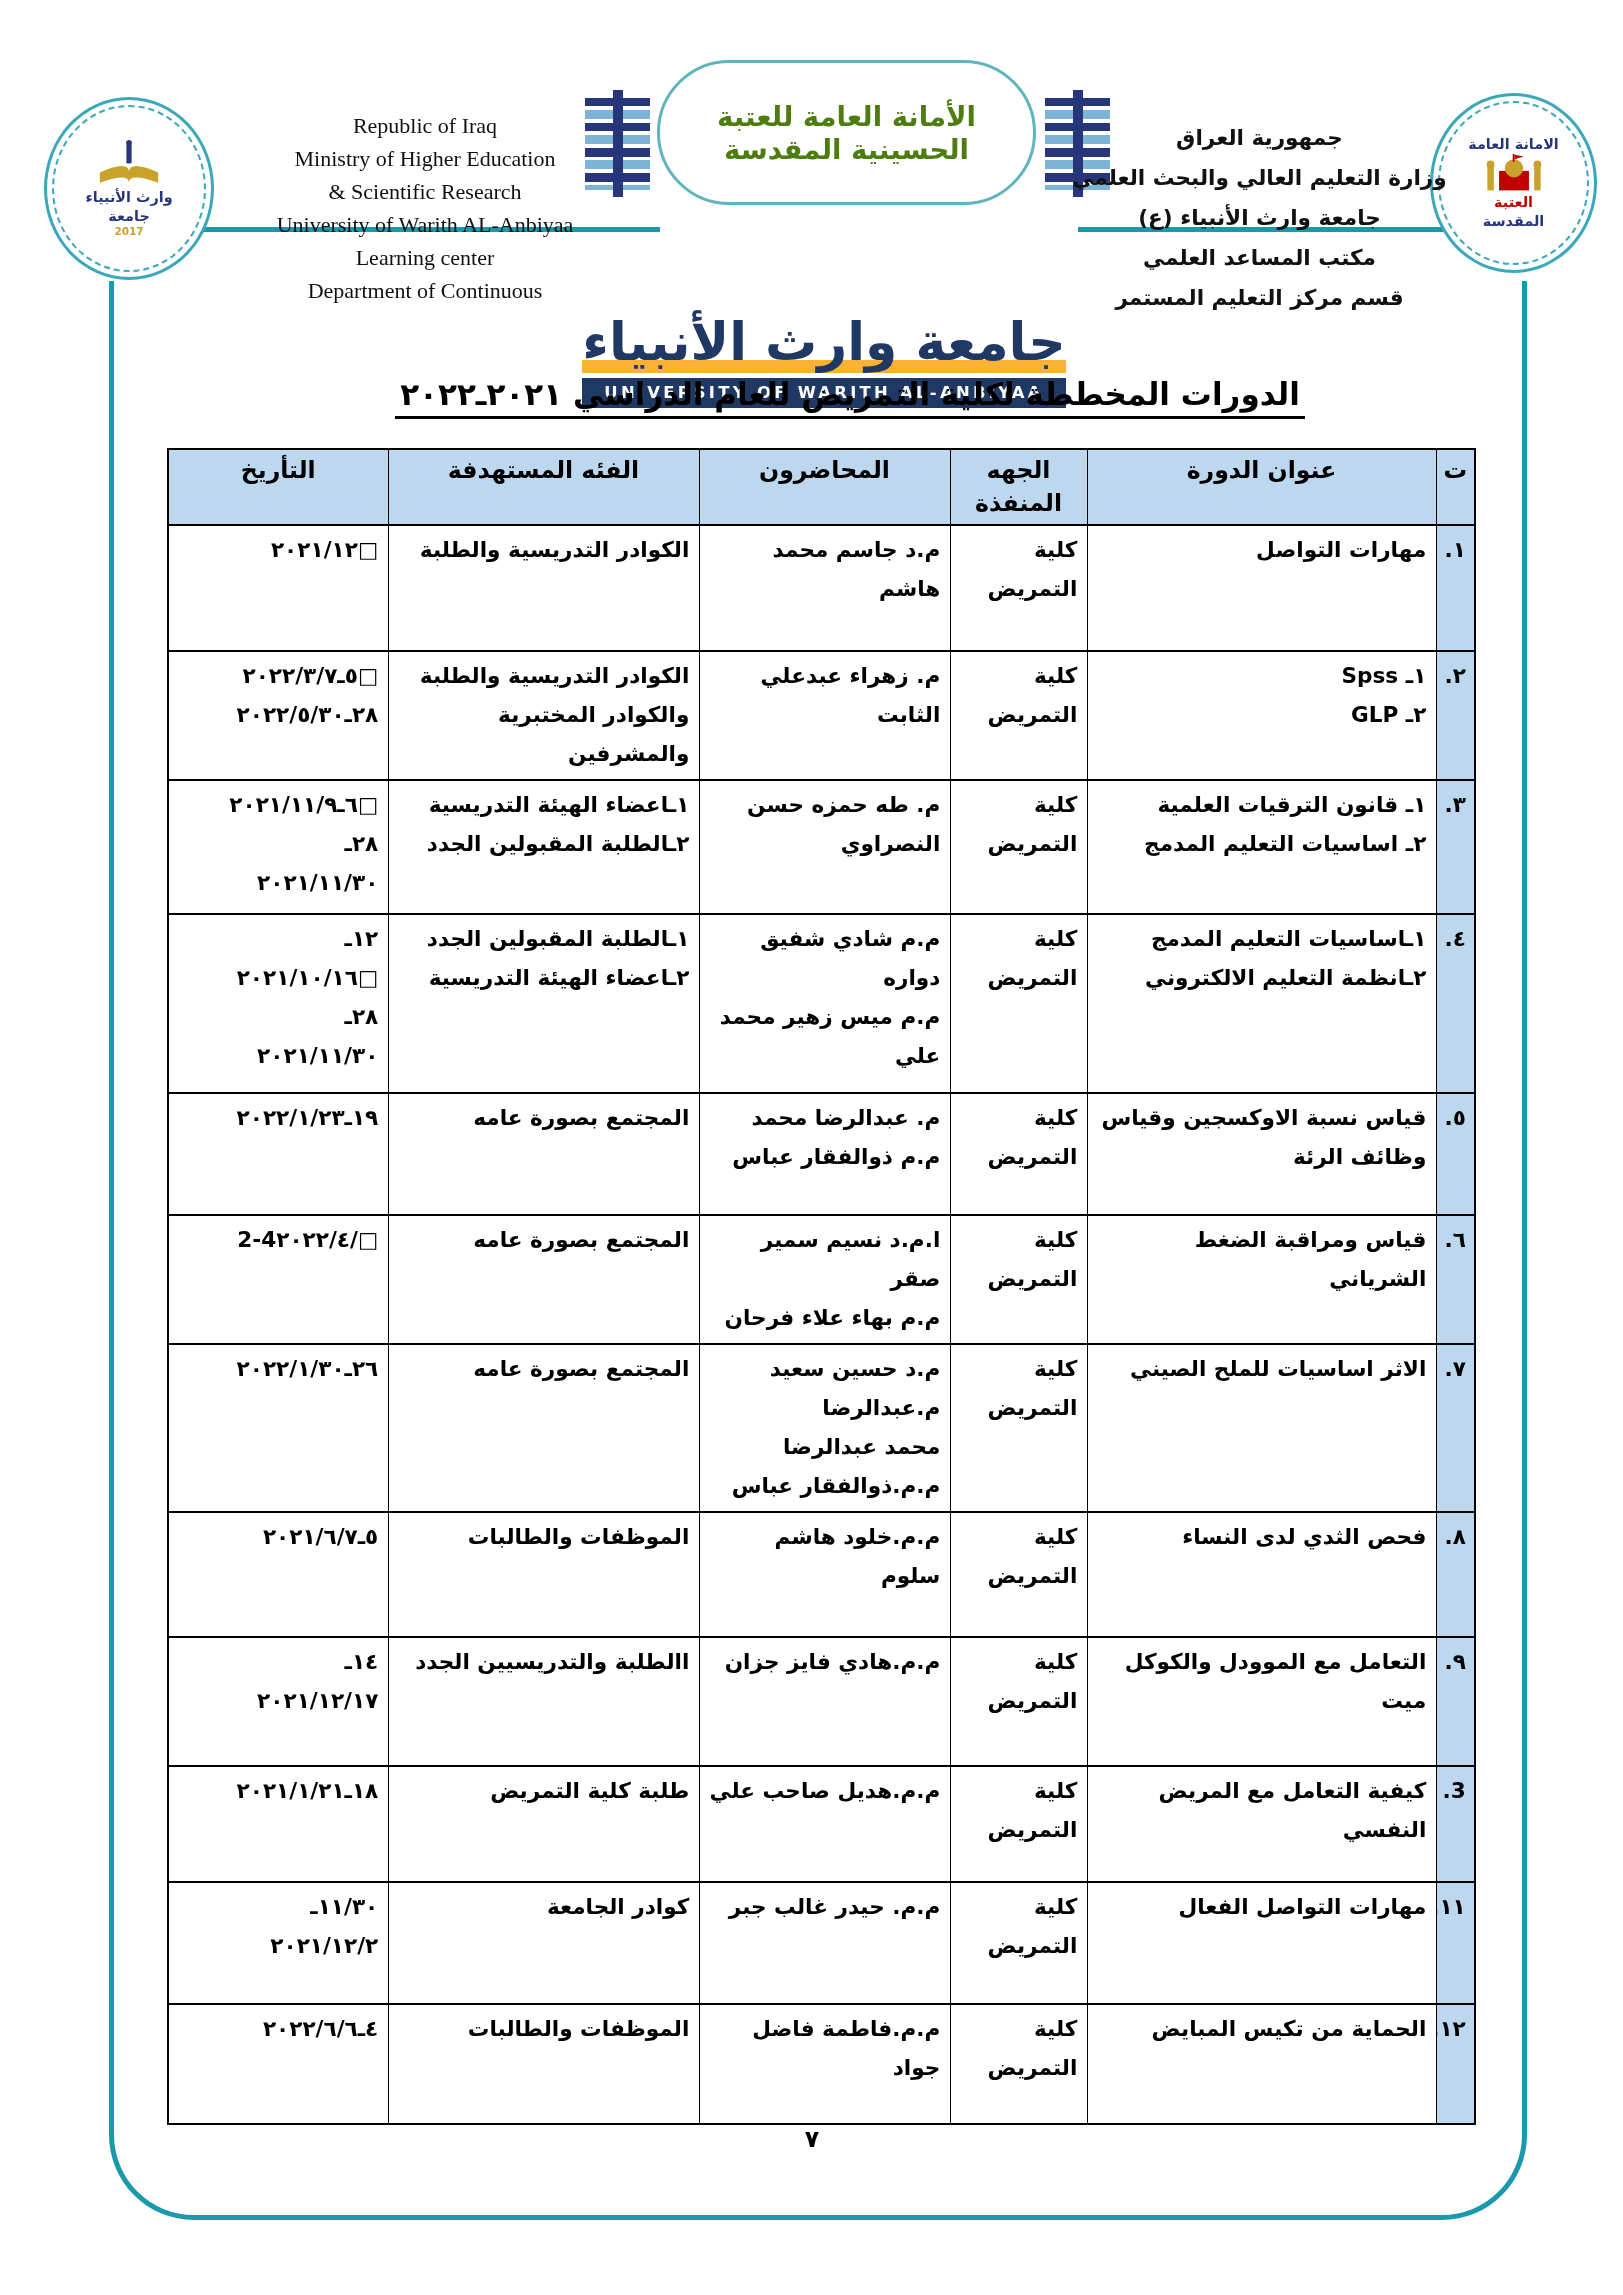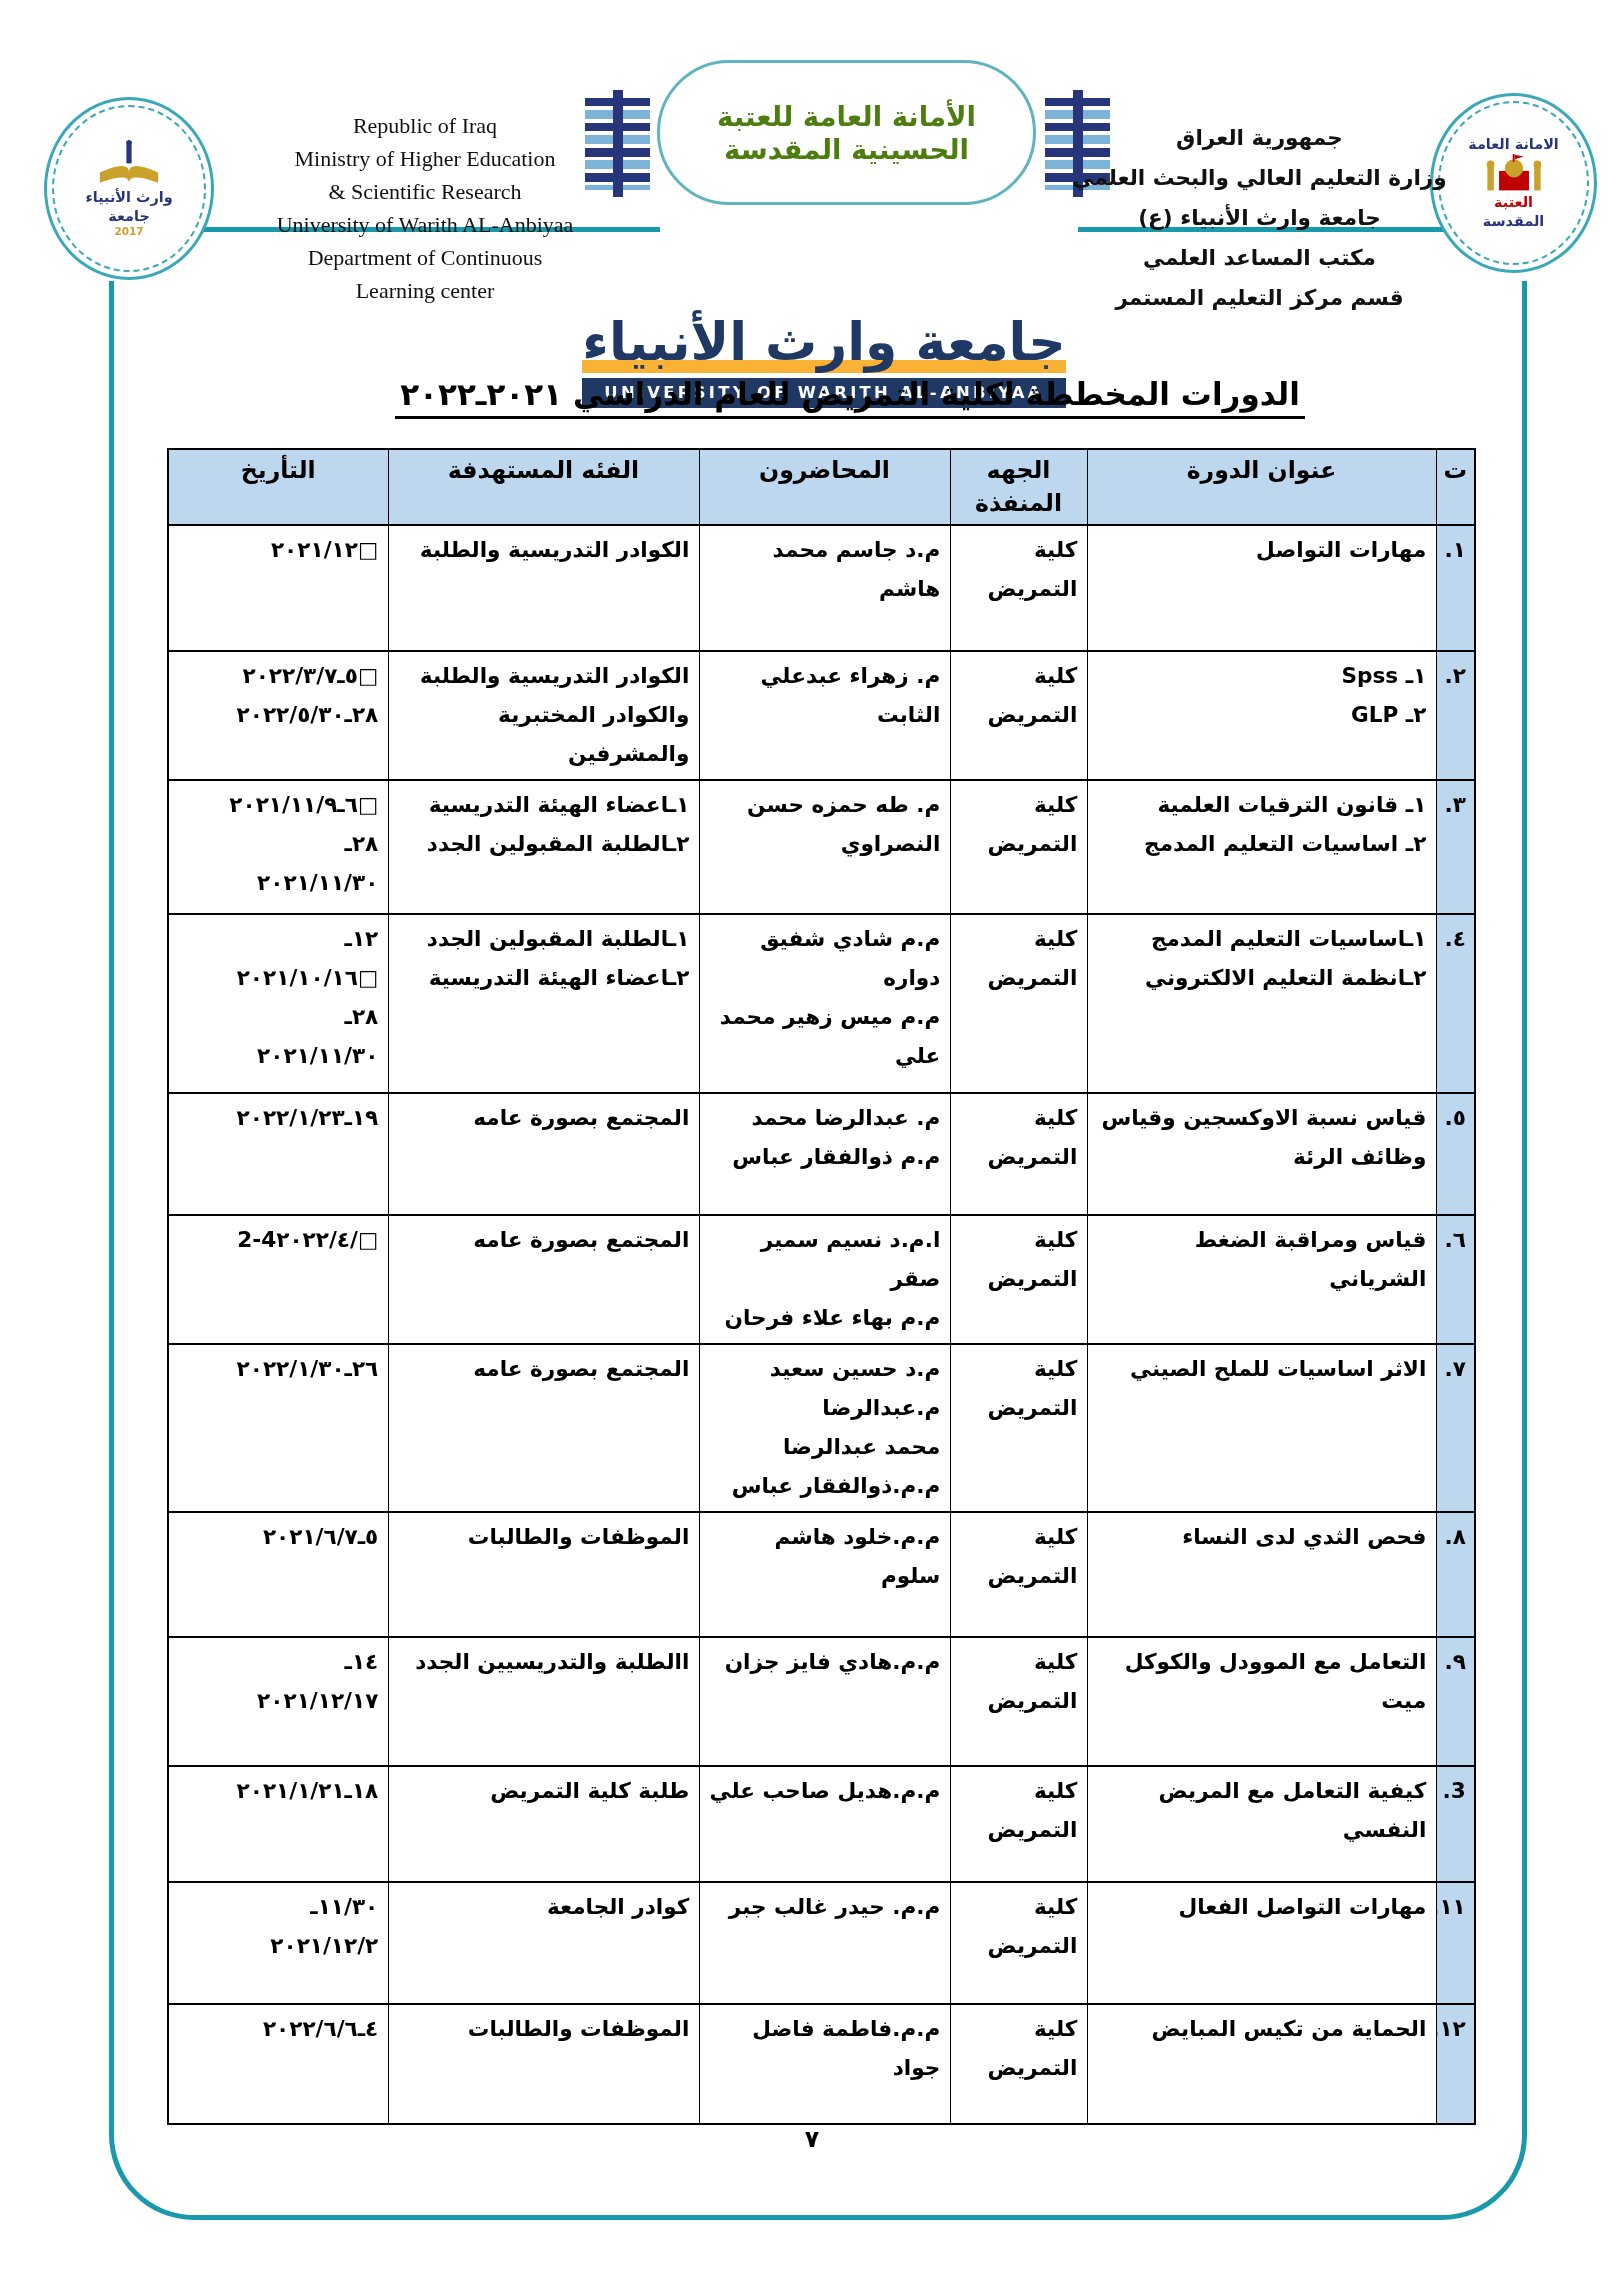--- a/index.html
+++ b/index.html
@@ -102,22 +102,22 @@
     </svg>
     <div class="s-txt red">العتبة</div>
     <div class="s-txt">المقدسة</div>
   </div>
 
   <div class="en-block">
     <div>Republic of Iraq</div>
     <div>Ministry of Higher Education</div>
     <div>&amp; Scientific Research</div>
     <div>University of Warith AL-Anbiyaa</div>
+    <div>Learning center</div>
     <div>Department of Continuous</div>
-    <div>Learning center</div>
   </div>
 
   <div class="ar-block">
     <div>جمهورية العراق</div>
     <div>وزارة التعليم العالي والبحث العلمي</div>
     <div>جامعة وارث الأنبياء (ع)</div>
     <div>مكتب المساعد العلمي</div>
     <div>قسم مركز التعليم المستمر</div>
   </div>
 

